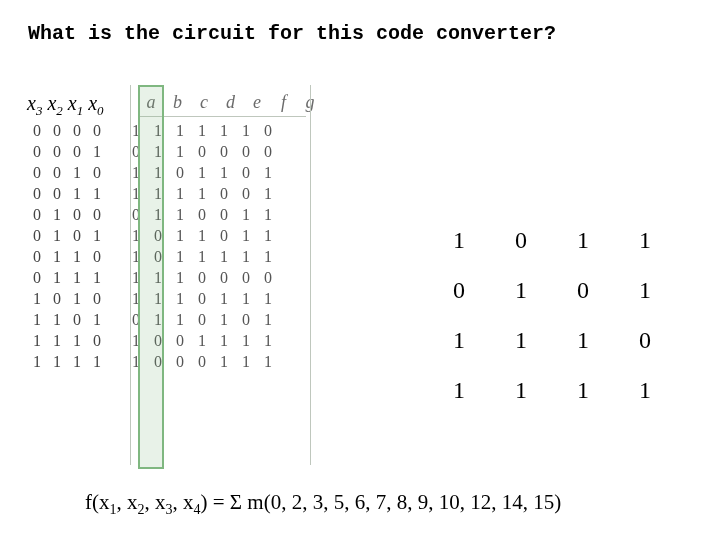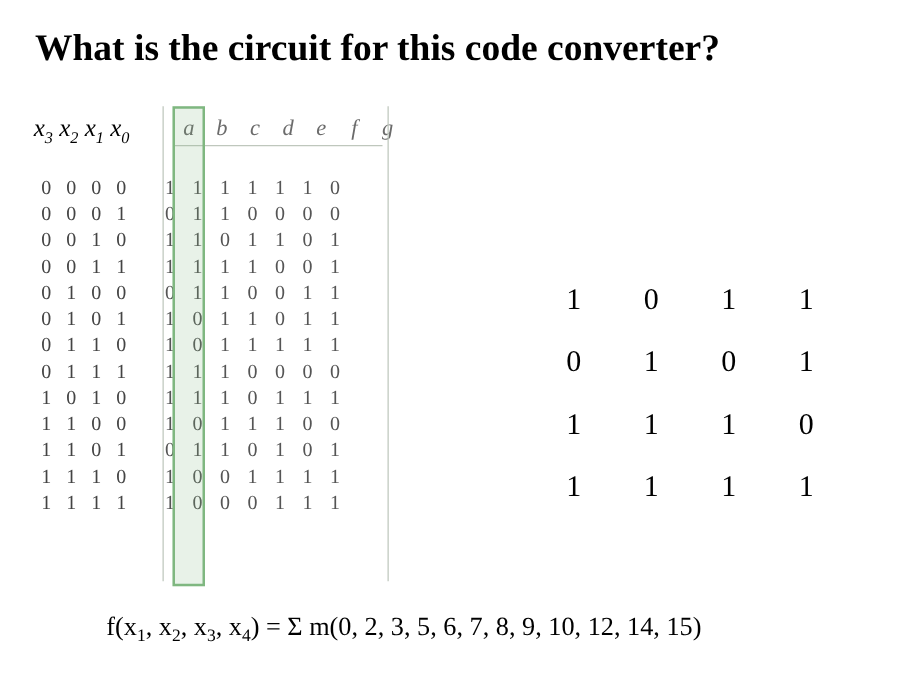--- a/index.html
+++ b/index.html
@@ -6,23 +6,23 @@
     margin: 0;
     padding: 0;
     width: 720px;
     height: 540px;
     font-family: "Times New Roman", serif;
     background: #fff;
     position: relative;
     overflow: hidden;
   }
   .title {
-    font-family: Liberation Serif, serif;
+    font-family: Liberation Mono, monospace;
     font-weight: bold;
-    font-size: 30px;
+    font-size: 20px;
     position: absolute;
     top: 22px;
     left: 28px;
   }
   .xvars {
     position: absolute;
     top: 92px;
     left: 27px;
     font-style: italic;
     font-size: 20px;
@@ -44,21 +44,20 @@
     width: 166px;
     height: 1px;
     background: #bfc7bd;
   }
   .truth-table {
     position: absolute;
     top: 120px;
     left: 27px;
     font-size: 16px;
     color: #555;
-    margin-top: 20px;
   }
   .truth-table .row { height: 21px; line-height: 21px; white-space: nowrap; }
   .truth-table .ins { display: inline-block; width: 98px; color: #444; }
   .truth-table .ins span { display: inline-block; width: 20px; text-align: center; }
   .truth-table .outs { display: inline-block; }
   .truth-table .outs span { display: inline-block; width: 22px; text-align: center; }
   .highlight-box {
     position: absolute;
     top: 85px;
     left: 138px;
@@ -127,21 +126,20 @@
 <div class="truth-table" id="ttbody">
     <div class="row"><span class="ins"><span>0</span><span>0</span><span>0</span><span>0</span></span><span class="outs"><span>1</span><span>1</span><span>1</span><span>1</span><span>1</span><span>1</span><span>0</span></span></div>
     <div class="row"><span class="ins"><span>0</span><span>0</span><span>0</span><span>1</span></span><span class="outs"><span>0</span><span>1</span><span>1</span><span>0</span><span>0</span><span>0</span><span>0</span></span></div>
     <div class="row"><span class="ins"><span>0</span><span>0</span><span>1</span><span>0</span></span><span class="outs"><span>1</span><span>1</span><span>0</span><span>1</span><span>1</span><span>0</span><span>1</span></span></div>
     <div class="row"><span class="ins"><span>0</span><span>0</span><span>1</span><span>1</span></span><span class="outs"><span>1</span><span>1</span><span>1</span><span>1</span><span>0</span><span>0</span><span>1</span></span></div>
     <div class="row"><span class="ins"><span>0</span><span>1</span><span>0</span><span>0</span></span><span class="outs"><span>0</span><span>1</span><span>1</span><span>0</span><span>0</span><span>1</span><span>1</span></span></div>
     <div class="row"><span class="ins"><span>0</span><span>1</span><span>0</span><span>1</span></span><span class="outs"><span>1</span><span>0</span><span>1</span><span>1</span><span>0</span><span>1</span><span>1</span></span></div>
     <div class="row"><span class="ins"><span>0</span><span>1</span><span>1</span><span>0</span></span><span class="outs"><span>1</span><span>0</span><span>1</span><span>1</span><span>1</span><span>1</span><span>1</span></span></div>
     <div class="row"><span class="ins"><span>0</span><span>1</span><span>1</span><span>1</span></span><span class="outs"><span>1</span><span>1</span><span>1</span><span>0</span><span>0</span><span>0</span><span>0</span></span></div>
     <div class="row"><span class="ins"><span>1</span><span>0</span><span>1</span><span>0</span></span><span class="outs"><span>1</span><span>1</span><span>1</span><span>0</span><span>1</span><span>1</span><span>1</span></span></div>
-    <div class="row"><span class="ins"><span>1</span><span>1</span><span>0</span><span>0</span></span><span class="outs"><span>1</span><span>0</span><span>1</span><span>1</span><span>1</span><span>0</span><span>0</span></span></div>
     <div class="row"><span class="ins"><span>1</span><span>1</span><span>0</span><span>1</span></span><span class="outs"><span>0</span><span>1</span><span>1</span><span>0</span><span>1</span><span>0</span><span>1</span></span></div>
     <div class="row"><span class="ins"><span>1</span><span>1</span><span>1</span><span>0</span></span><span class="outs"><span>1</span><span>0</span><span>0</span><span>1</span><span>1</span><span>1</span><span>1</span></span></div>
     <div class="row"><span class="ins"><span>1</span><span>1</span><span>1</span><span>1</span></span><span class="outs"><span>1</span><span>0</span><span>0</span><span>0</span><span>1</span><span>1</span><span>1</span></span></div>
   </div>
 
 <div class="highlight-box"></div>
 
 <div class="kmap">
   <table>
     <tbody>

